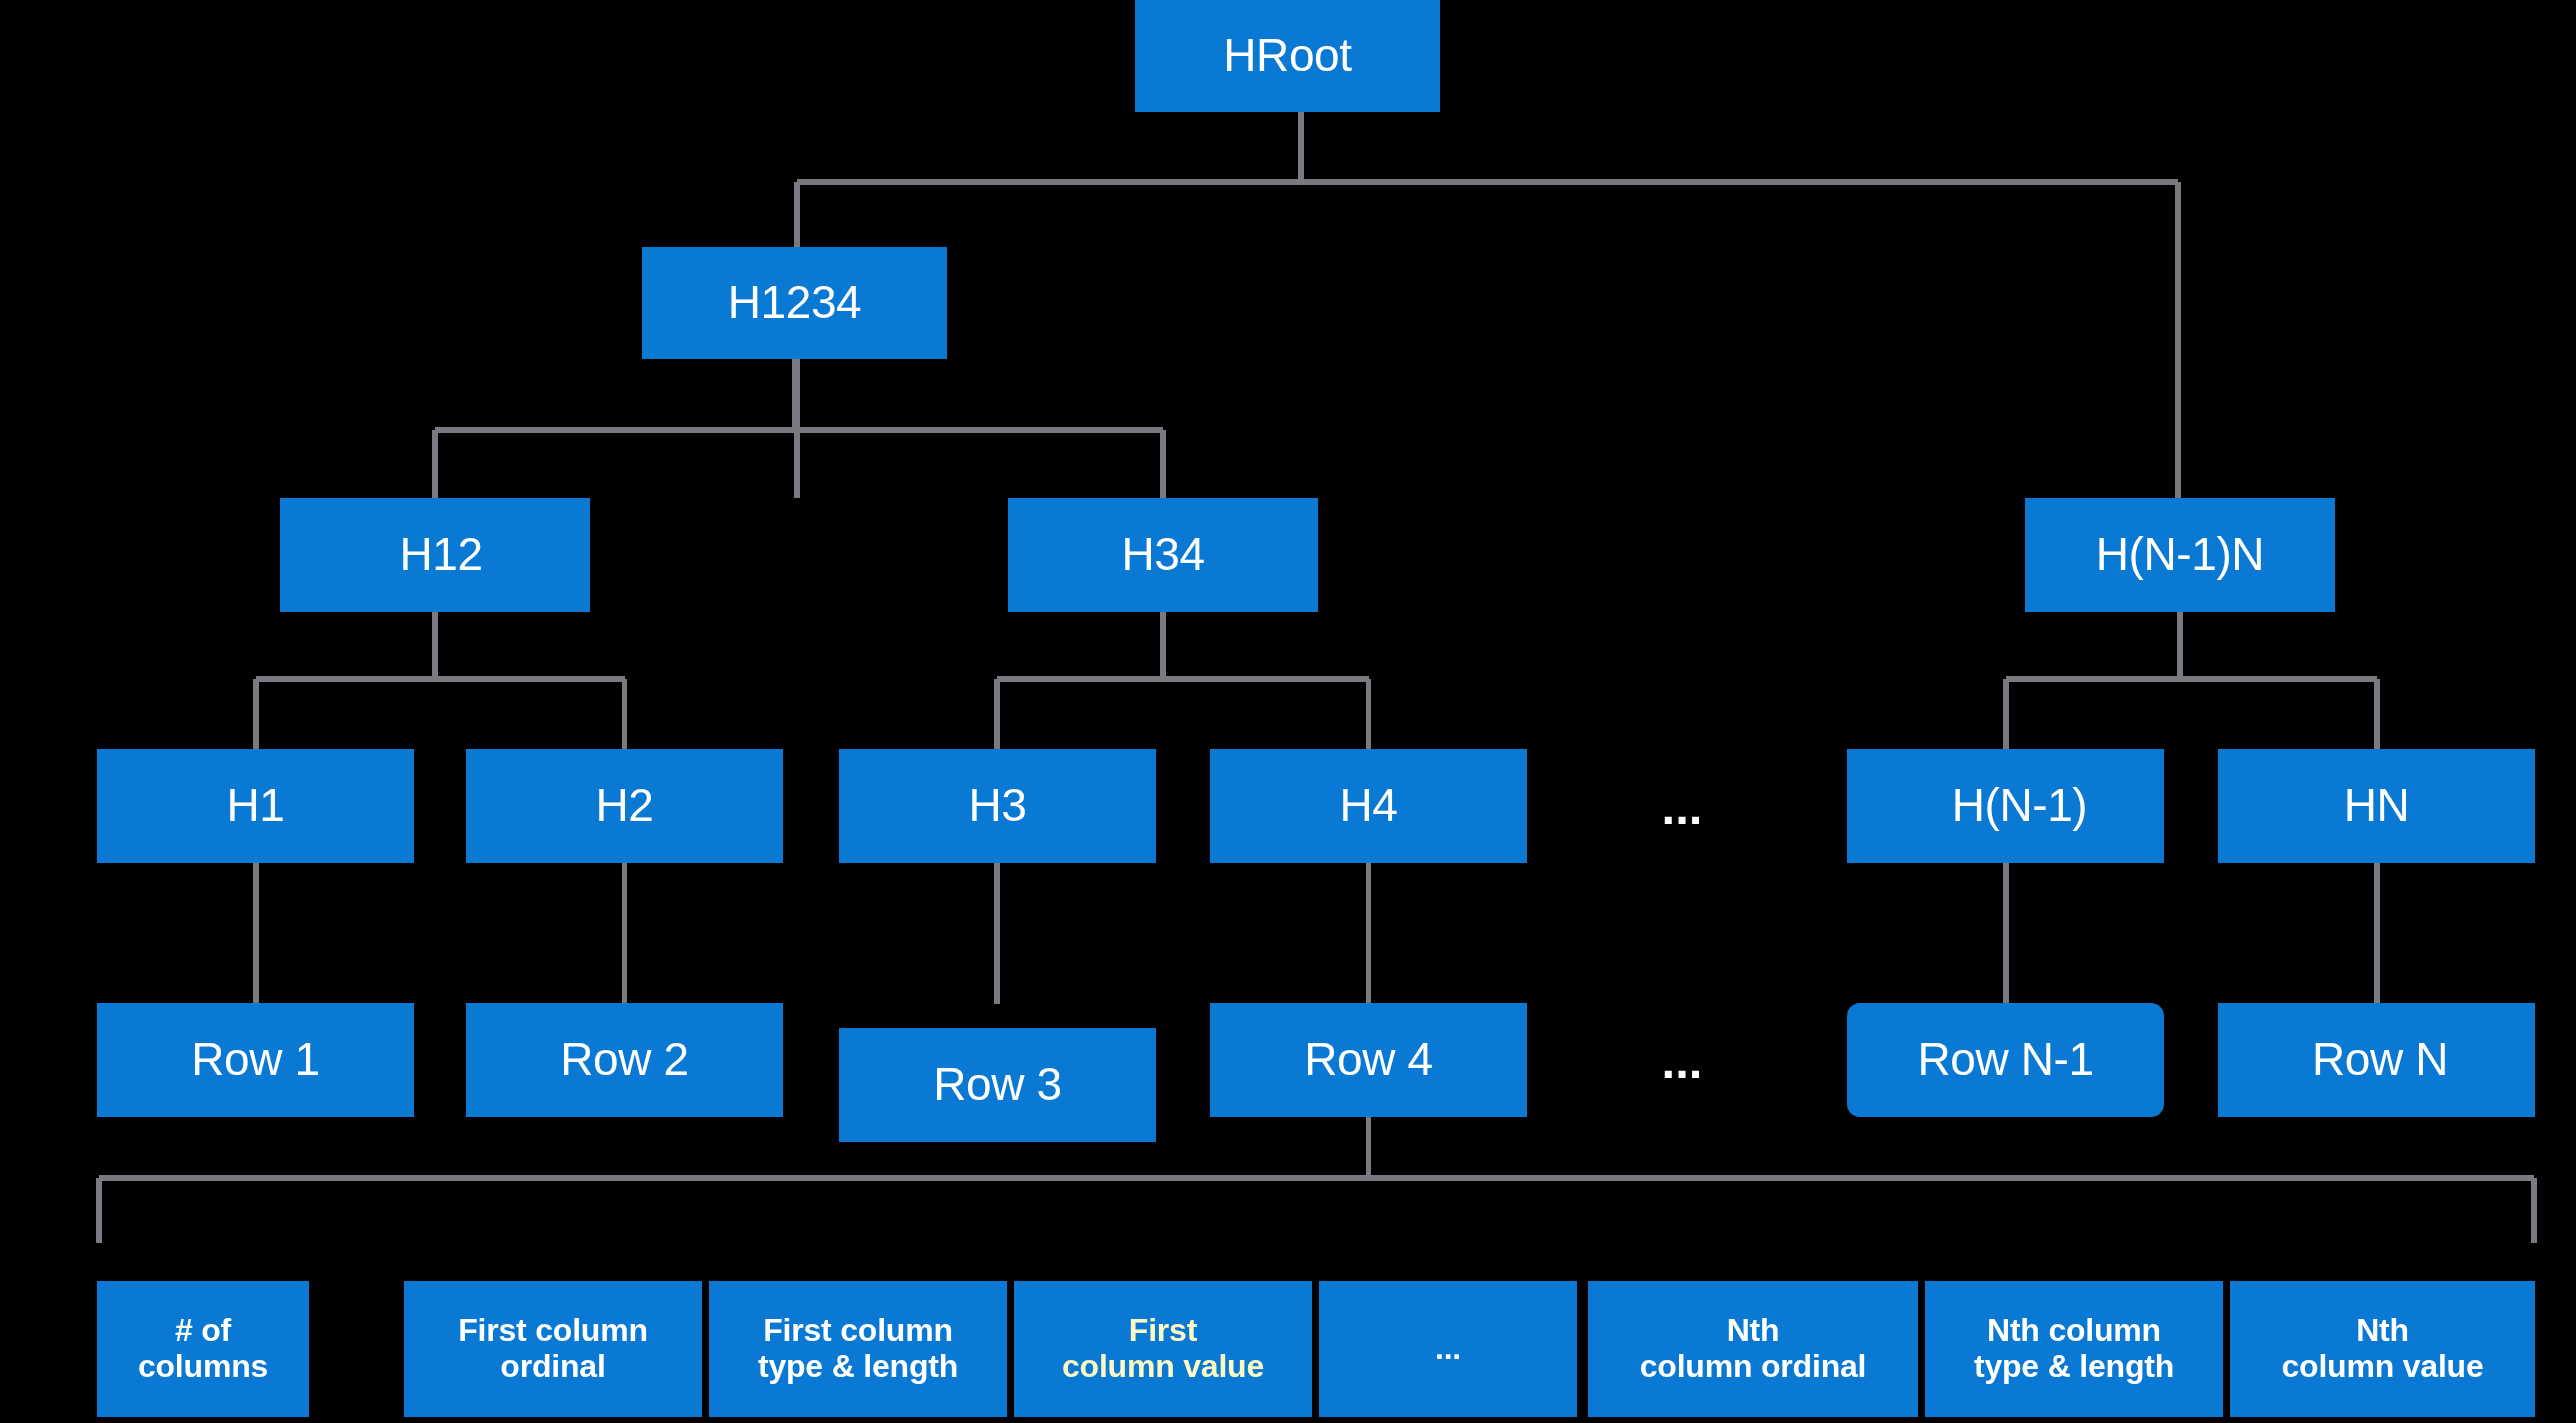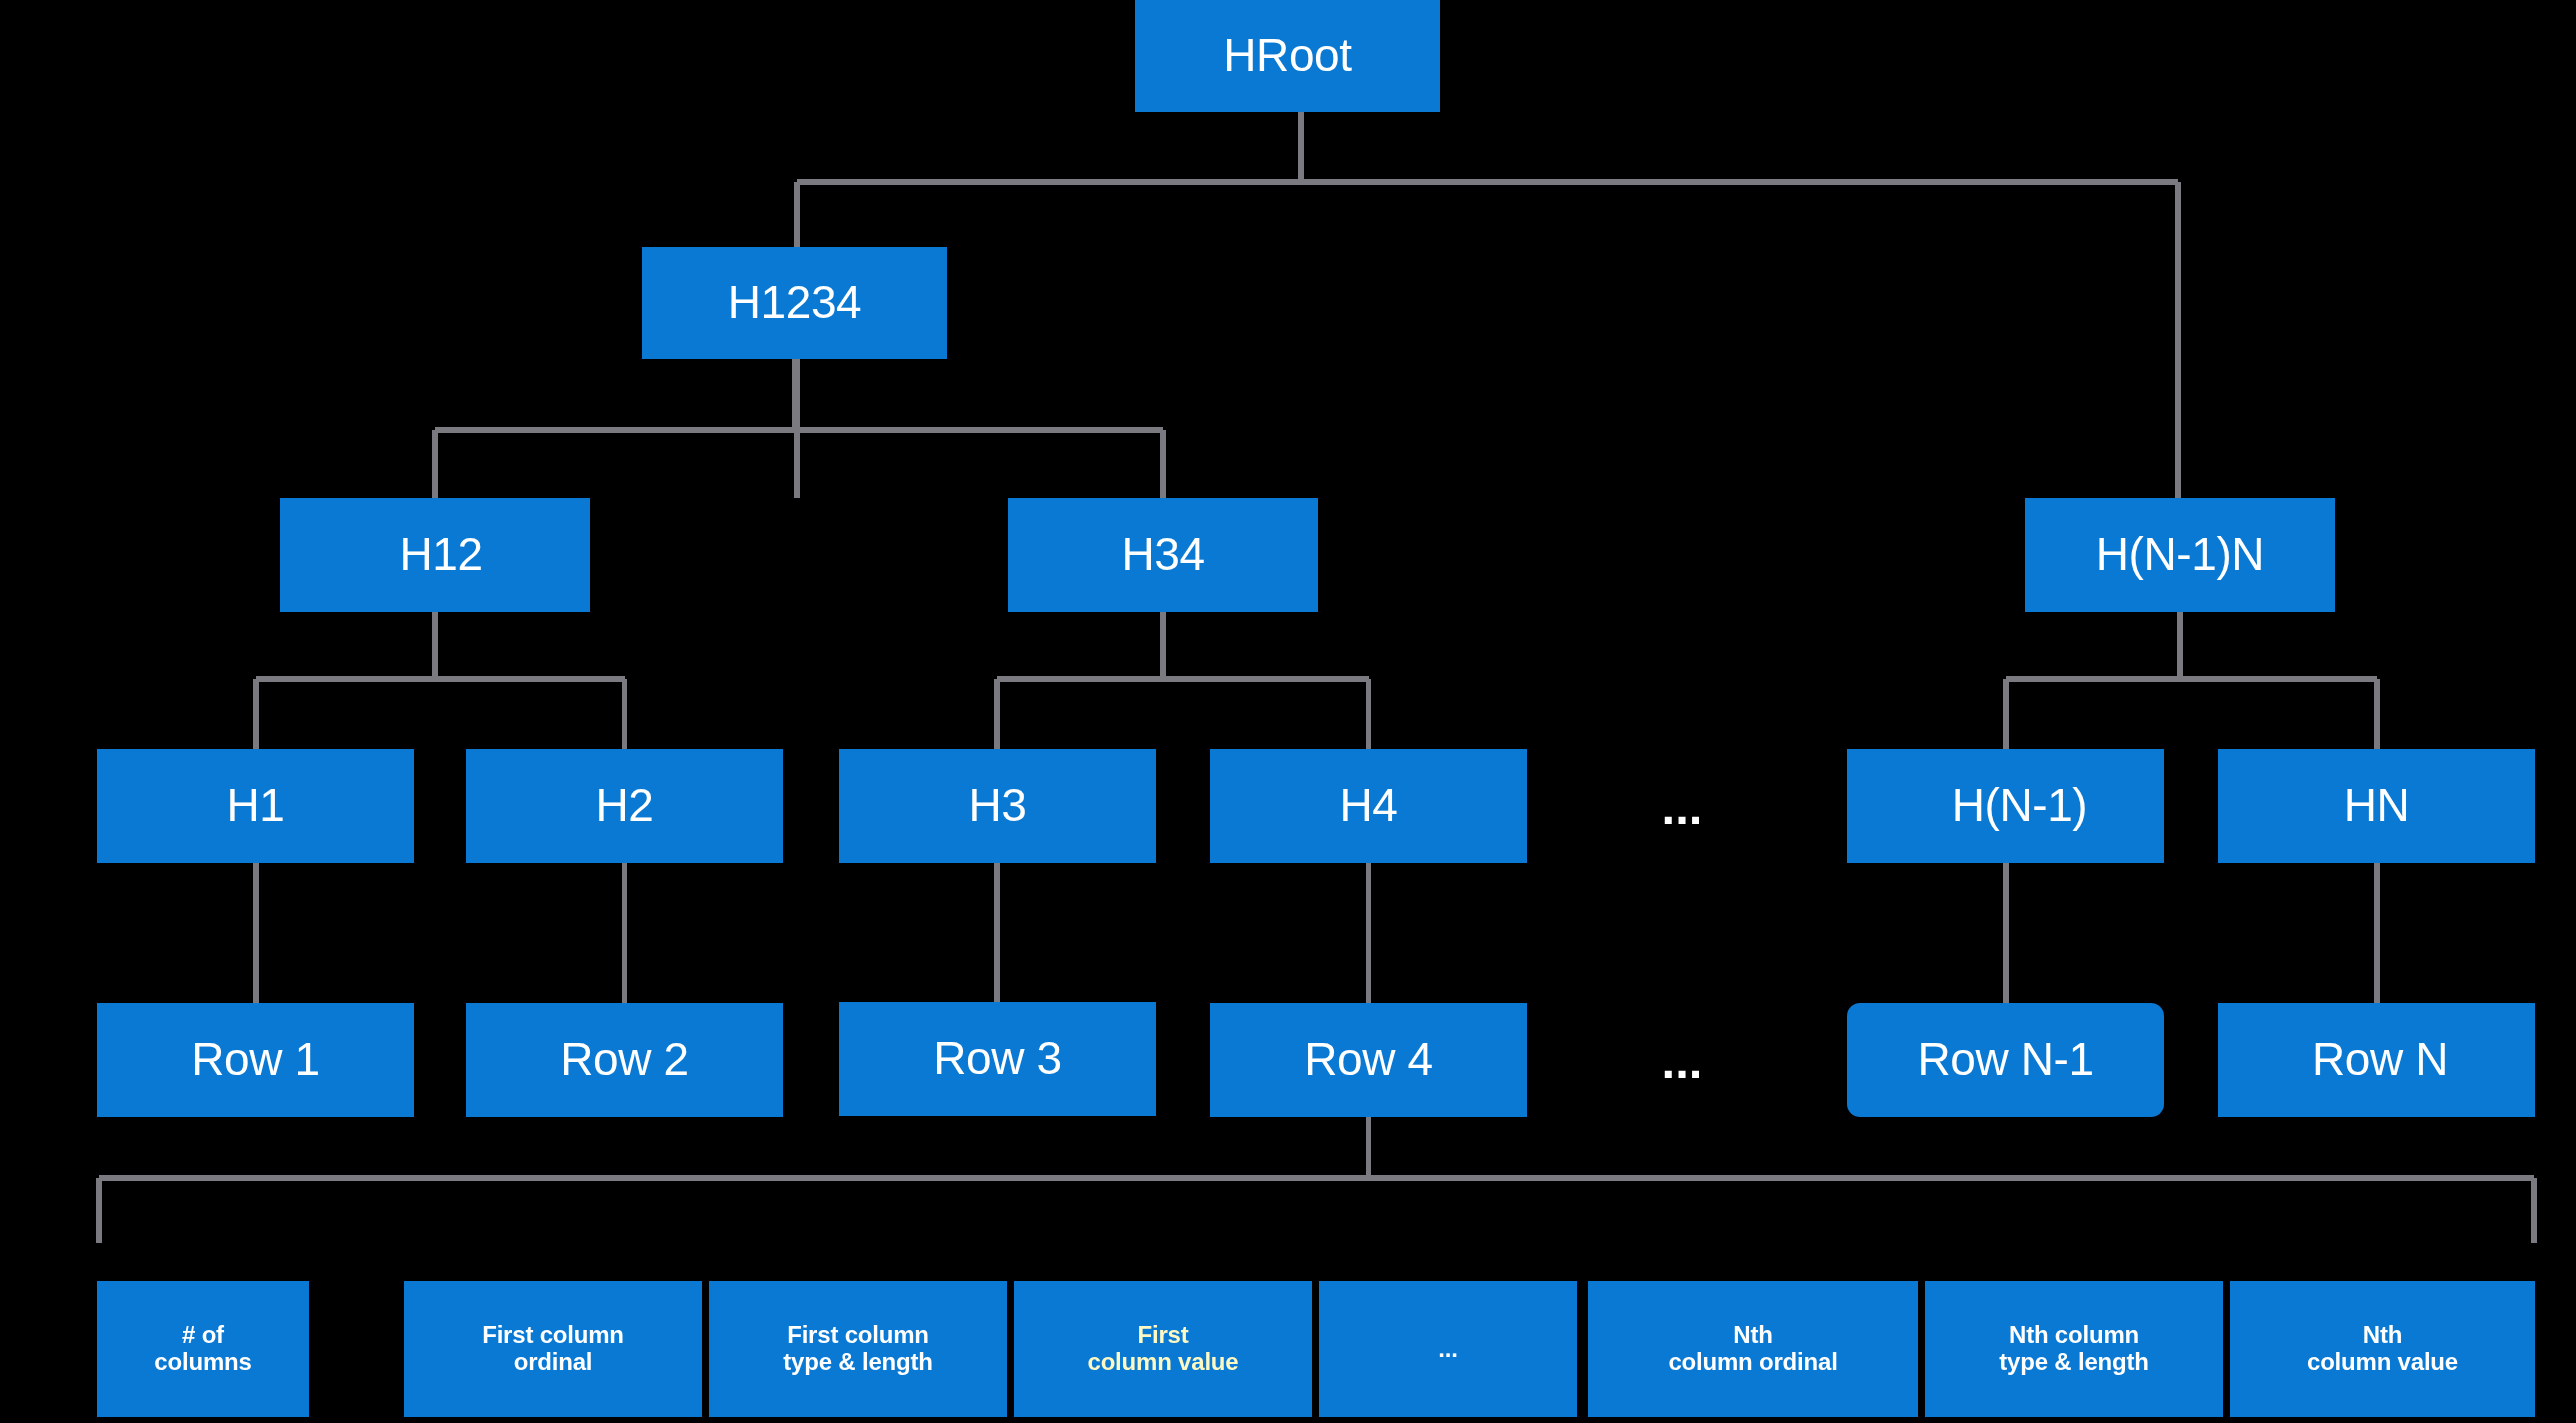--- a/index.html
+++ b/index.html
@@ -38,21 +38,21 @@
     box-sizing: border-box;
     line-height: 1.12;
     white-space: pre-line;
   }
   .node.tree {
     font-size: 46px;
     font-weight: 400;
     letter-spacing: -0.4px;
   }
   .node.col {
-    font-size: 24px;
+    font-size: 32px;
     font-weight: 700;
     padding: 0 20px;
     letter-spacing: -0.2px;
   }
   .ellipsis {
     position: absolute;
     color: #FFFFFF;
     font-size: 49px;
     font-weight: 700;
     display: flex;
@@ -112,21 +112,21 @@
   <div class="node tree" style="left: 97px; top: 749px; width: 317px; height: 114px; background: rgb(10, 121, 212); color: rgb(255, 255, 255);">H1</div>
   <div class="node tree" style="left: 466px; top: 749px; width: 317px; height: 114px; background: rgb(10, 121, 212); color: rgb(255, 255, 255);">H2</div>
   <div class="node tree" style="left: 839px; top: 749px; width: 317px; height: 114px; background: rgb(10, 121, 212); color: rgb(255, 255, 255);">H3</div>
   <div class="node tree" style="left: 1210px; top: 749px; width: 317px; height: 114px; background: rgb(10, 121, 212); color: rgb(255, 255, 255);">H4</div>
   <div class="node tree" style="left: 1847px; top: 749px; width: 317px; height: 114px; background: rgb(10, 121, 212); color: rgb(255, 255, 255); padding-left: 28px;">H(N-1)</div>
   <div class="node tree" style="left: 2218px; top: 749px; width: 317px; height: 114px; background: rgb(10, 121, 212); color: rgb(255, 255, 255);">HN</div>
   <div class="ellipsis" style="left: 1610px; top: 780px; width: 144px; height: 54px; color: rgb(255, 255, 255);">...</div>
 
   <div class="node tree" style="left: 97px; top: 1003px; width: 317px; height: 114px; background: rgb(10, 121, 212); color: rgb(255, 255, 255);">Row 1</div>
   <div class="node tree" style="left: 466px; top: 1003px; width: 317px; height: 114px; background: rgb(10, 121, 212); color: rgb(255, 255, 255);">Row 2</div>
-  <div class="node tree" style="left: 839px; top: 1002px; width: 317px; height: 114px; background: rgb(10, 121, 212); color: rgb(255, 255, 255);">Row 3</div>
+  <div class="node tree" style="left: 839px; top: 1028px; width: 317px; height: 114px; background: rgb(10, 121, 212); color: rgb(255, 255, 255);">Row 3</div>
   <div class="node tree" style="left: 1210px; top: 1003px; width: 317px; height: 114px; background: rgb(10, 121, 212); color: rgb(255, 255, 255);">Row 4</div>
   <div class="node tree" style="left: 1847px; top: 1003px; width: 317px; height: 114px; background: rgb(10, 121, 212); color: rgb(255, 255, 255); border-radius: 13px;">Row N-1</div>
   <div class="node tree" style="left: 2218px; top: 1003px; width: 317px; height: 114px; background: rgb(10, 121, 212); color: rgb(255, 255, 255); padding-left: 7px;">Row N</div>
   <div class="ellipsis" style="left: 1610px; top: 1034px; width: 144px; height: 54px; color: rgb(255, 255, 255);">...</div>
 
   <div class="node col" style="left: 97px; top: 1281px; width: 212px; height: 136px; background: rgb(10, 121, 212); color: rgb(255, 255, 255);"># of
 columns</div>
   <div class="node col" style="left: 404px; top: 1281px; width: 298px; height: 136px; background: rgb(10, 121, 212); color: rgb(255, 255, 255);">First column
 ordinal</div>
   <div class="node col" style="left: 709px; top: 1281px; width: 298px; height: 136px; background: rgb(10, 121, 212); color: rgb(255, 255, 255);">First column

